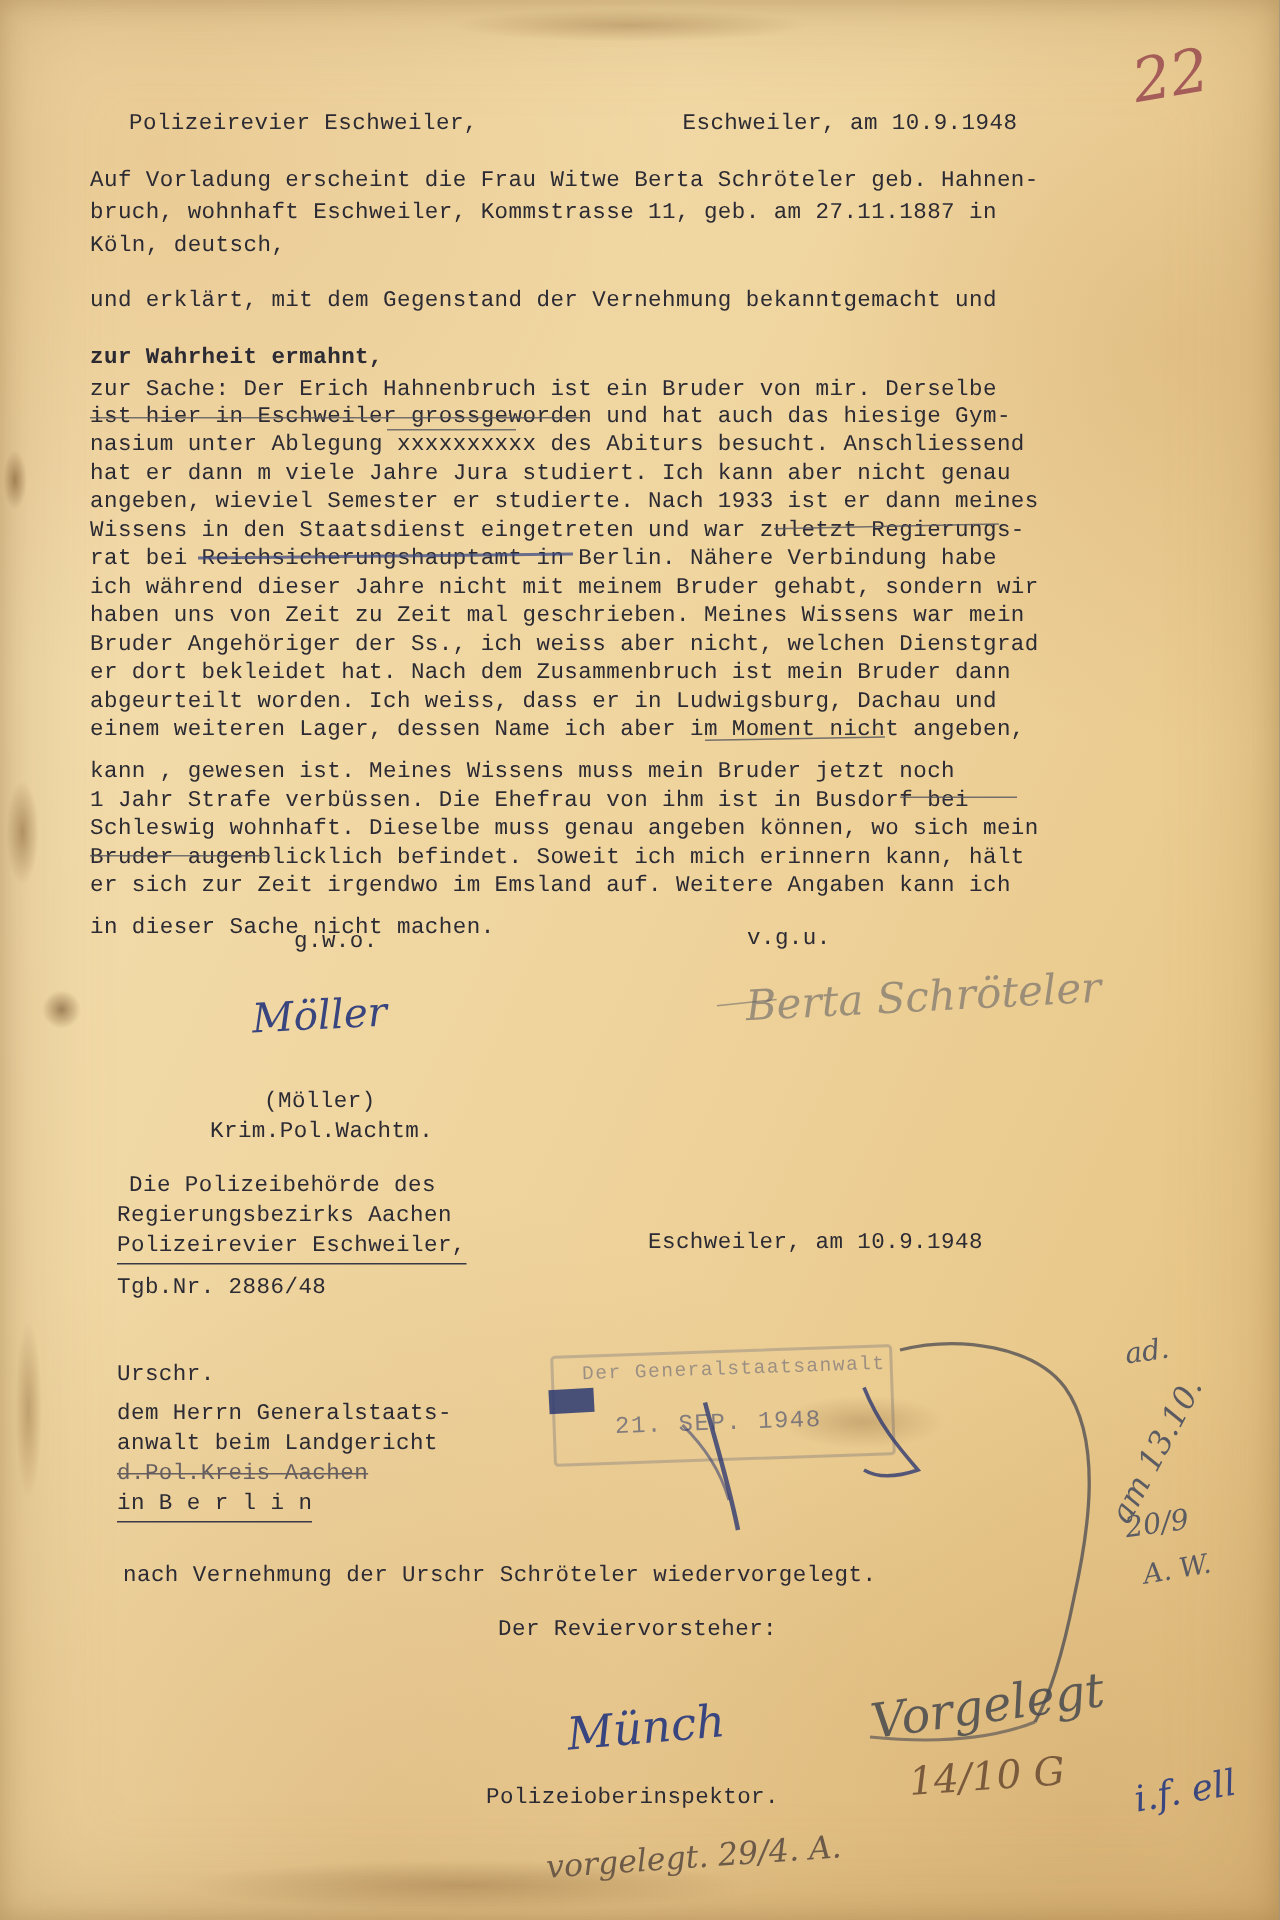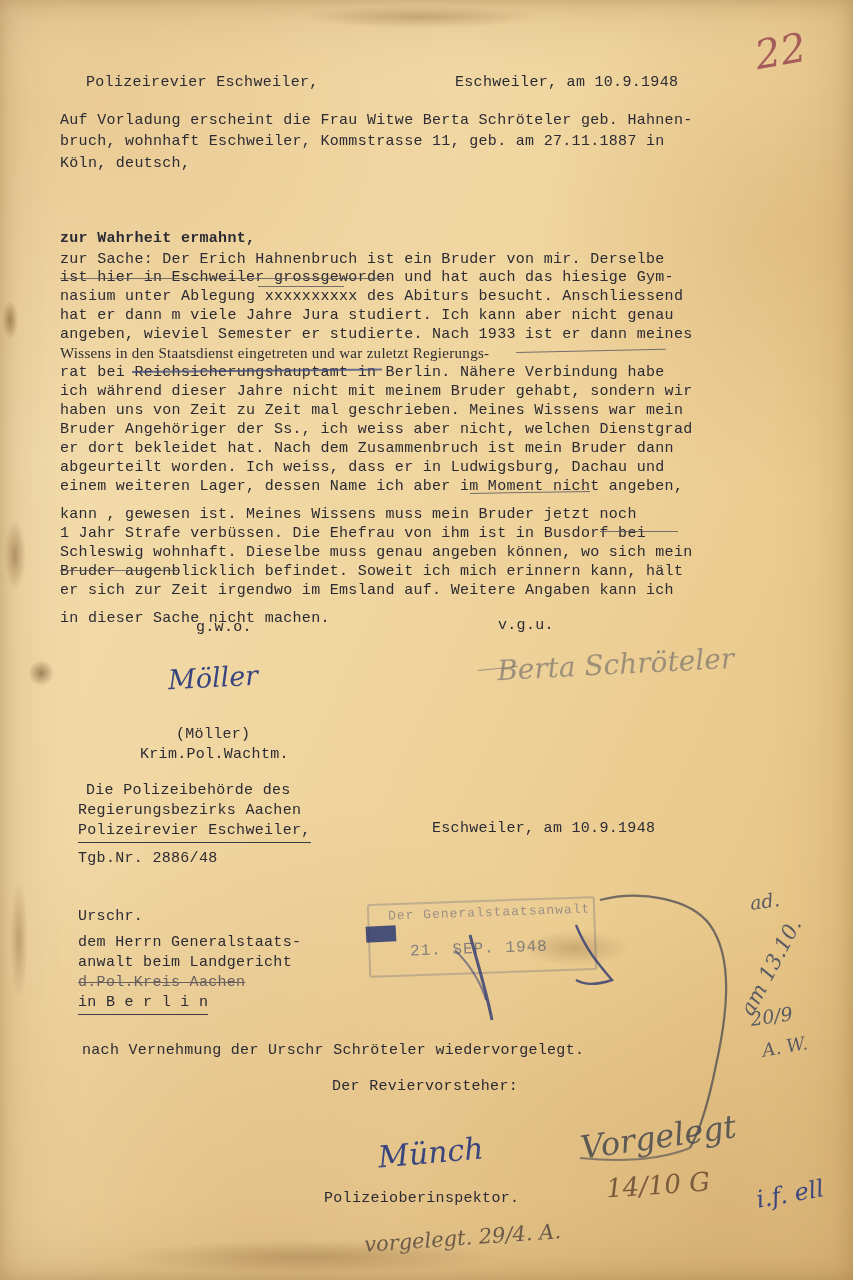--- a/index.html
+++ b/index.html
@@ -142,28 +142,29 @@
 
   <div class="page-number" style="left:755px; top:28px;">22</div>
 
   <div class="doc-text" style="left:86px; top:72px;">Polizeirevier Eschweiler,</div>
   <div class="doc-text" style="left:455px; top:72px;">Eschweiler, am 10.9.1948</div>
 
   <div class="doc-text" style="left:60px; top:110px;">Auf Vorladung erscheint die Frau Witwe Berta Schröteler geb. Hahnen-</div>
   <div class="doc-text" style="left:60px; top:131px;">bruch, wohnhaft Eschweiler, Kommstrasse 11, geb. am 27.11.1887 in</div>
   <div class="doc-text" style="left:60px; top:153px;">Köln, deutsch,</div>
 
+  <div class="doc-text" style="left:60px; top:190px;">und erklärt, mit dem Gegenstand der Vernehmung bekanntgemacht und</div>
   <div class="doc-text" style="left:60px; top:228px;font-weight:bold;">zur Wahrheit ermahnt,</div>
 
   <div class="doc-text" style="left:60px; top:249px;">zur Sache: Der Erich Hahnenbruch ist ein Bruder von mir. Derselbe</div>
   <div class="doc-text" style="left:60px; top:267px;">ist hier in Eschweiler grossgeworden und hat auch das hiesige Gym-</div>
   <div class="doc-text" style="left:60px; top:286px;">nasium unter Ablegung xxxxxxxxxx des Abiturs besucht. Anschliessend</div>
   <div class="doc-text" style="left:60px; top:305px;">hat er dann m viele Jahre Jura studiert. Ich kann aber nicht genau</div>
   <div class="doc-text" style="left:60px; top:324px;">angeben, wieviel Semester er studierte. Nach 1933 ist er dann meines</div>
-  <div class="doc-text" style="left:60px; top:343px;font-family:Liberation Serif, serif;">Wissens in den Staatsdienst eingetreten und war zuletzt Regierungs-</div>
+  <div class="doc-text" style="left:60px; top:343px;">Wissens in den Staatsdienst eingetreten und war zuletzt Regierungs-</div>
   <div class="doc-text" style="left:60px; top:362px;">rat bei Reichsicherungshauptamt in Berlin. Nähere Verbindung habe</div>
   <div class="doc-text" style="left:60px; top:381px;">ich während dieser Jahre nicht mit meinem Bruder gehabt, sondern wir</div>
   <div class="doc-text" style="left:60px; top:400px;">haben uns von Zeit zu Zeit mal geschrieben. Meines Wissens war mein</div>
   <div class="doc-text" style="left:60px; top:419px;">Bruder Angehöriger der Ss., ich weiss aber nicht, welchen Dienstgrad</div>
   <div class="doc-text" style="left:60px; top:438px;">er dort bekleidet hat. Nach dem Zusammenbruch ist mein Bruder dann</div>
   <div class="doc-text" style="left:60px; top:457px;">abgeurteilt worden. Ich weiss, dass er in Ludwigsburg, Dachau und</div>
   <div class="doc-text" style="left:60px; top:476px;">einem weiteren Lager, dessen Name ich aber im Moment nicht angeben,</div>
 
   <div class="doc-text" style="left:60px; top:504px;">kann , gewesen ist. Meines Wissens muss mein Bruder jetzt noch</div>
   <div class="doc-text" style="left:60px; top:523px;">1 Jahr Strafe verbüssen. Die Ehefrau von ihm ist in Busdorf bei</div>

